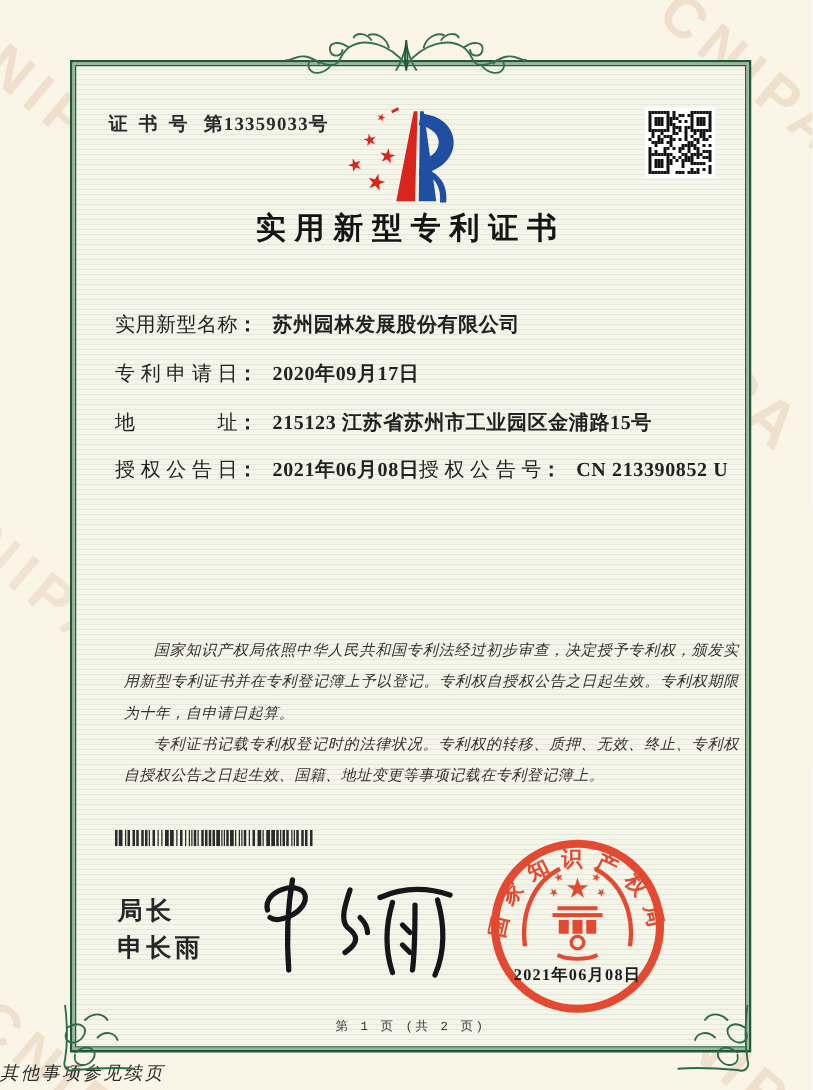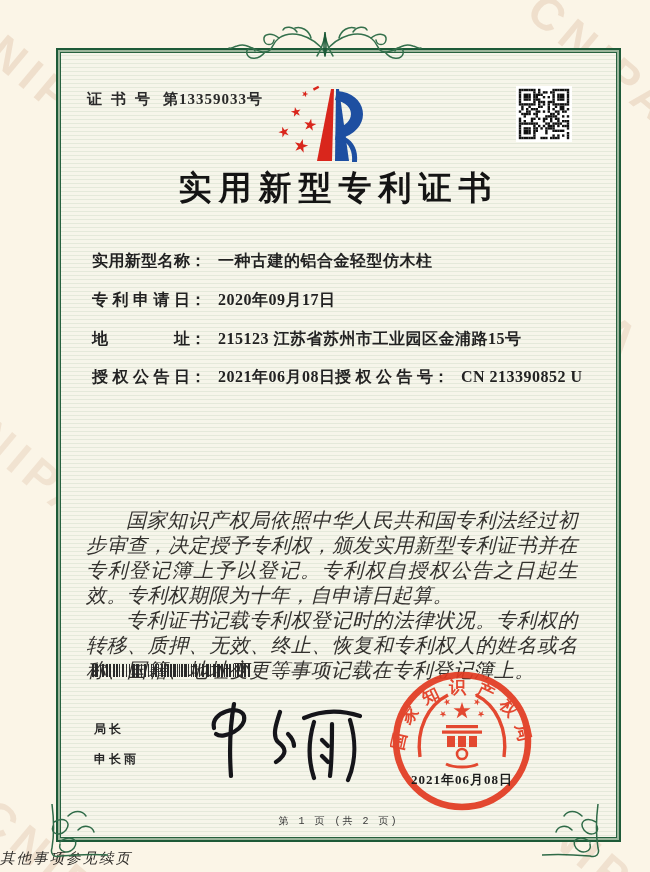--- a/index.html
+++ b/index.html
@@ -10,56 +10,56 @@
   #wm-layer{position:absolute;inset:0;pointer-events:none;z-index:1;}
   .wm{position:absolute;font-family:"Liberation Sans","DejaVu Sans",sans-serif;
       font-weight:bold;letter-spacing:7px;transform:rotate(40deg);transform-origin:left top;
       color:#c08a66;white-space:nowrap;}
 
   
   .frame{position:absolute;left:56px;top:48px;width:541px;height:790px;z-index:2;
          border:2px solid #1d5a38;background:#f6f5ea;
          background-image:repeating-linear-gradient(0deg,
            rgba(120,158,122,0.14) 0px, rgba(120,158,122,0.14) 1px,
-           rgba(0,0,0,0) 1px, rgba(0,0,0,0) 4px);padding-left:20px;}
+           rgba(0,0,0,0) 1px, rgba(0,0,0,0) 4px);}
   .frame::before{content:"";position:absolute;inset:0;border:2px solid #9cb69c;pointer-events:none;}
   .frame-inner-line{position:absolute;inset:2px;border:1px solid #27613f;pointer-events:none;}
 
   .ornament{position:absolute;z-index:3;}
   #ornament-top{left:227px;top:22px;}
   #ornament-bl{left:44px;top:804px;}
   #ornament-br{left:542px;top:804px;}
 
   
   .cert-no{position:absolute;left:29px;top:40px;font-size:15px;color:#2a2a2a;font-weight:600;}
   .cert-no .lab{letter-spacing:9px;margin-right:4px;}
   .cert-no .num{letter-spacing:1px;}
 
   .logo{position:absolute;left:207px;top:34px;}
   .qr-patch{position:absolute;left:458px;top:36px;width:56px;height:56px;background:#ffffff;}
 
   .title{position:absolute;left:0;top:116px;width:100%;text-align:center;
-         font-size:33px;font-weight:bold;color:#141414;letter-spacing:7px;}
+         font-size:24px;font-weight:bold;color:#141414;letter-spacing:7px;}
 
   .fields{position:absolute;left:34px;top:192px;right:28px;font-size:16px;color:#222;}
   .frow{height:38.8px;line-height:38.8px;white-space:nowrap;position:relative;}
   .flabel{display:inline-block;width:98px;text-align:justify;text-align-last:justify;
-          font-weight:700;vertical-align:top;}
+          font-weight:400;vertical-align:top;}
   .fcolon{font-weight:600;margin-right:12px;}
   .fvalue{font-weight:600;letter-spacing:0.5px;}
   .pair2{position:absolute;left:243px;top:0;}
 
-  .body-text{position:absolute;left:28px;top:458px;width:492px;font-size:20px;line-height:25px;
+  .body-text{position:absolute;left:41px;top:458px;width:492px;font-size:12px;line-height:25px;
              color:#33312e;font-style:italic;letter-spacing:0.4px;text-align:justify;}
   .body-text p{margin:0;text-indent:2em;}
 
   .barcode{position:absolute;left:34px;top:614px;}
 
   .signer{position:absolute;left:36px;top:664px;font-family:"Liberation Sans","DejaVu Sans",sans-serif;
-          font-size:12px;font-weight:bold;color:#262626;letter-spacing:3px;line-height:30px;}
+          font-size:20px;font-weight:bold;color:#262626;letter-spacing:3px;line-height:30px;}
   .signature{position:absolute;left:134px;top:648px;}
 
   .seal{position:absolute;left:332px;top:619px;width:144px;height:144px;}
   .seal-date{position:absolute;left:0;top:102px;width:100%;text-align:center;
              font-size:13px;font-weight:bold;color:#1c1c1c;letter-spacing:1px;}
 
   .page-info{position:absolute;left:0;top:764px;width:100%;text-align:center;
              font-size:10px;color:#3a3a3a;letter-spacing:2px;font-family:Liberation Mono, monospace;}
 
   .footer-note{position:absolute;left:0;top:849px;width:100%;text-align:left;z-index:2;
@@ -377,39 +377,39 @@
           <rect x="38.8" y="50.8" width="2.4" height="2.4" fill="#111"></rect>
           <rect x="41.2" y="50.8" width="2.4" height="2.4" fill="#111"></rect>
           <rect x="50.8" y="50.8" width="2.4" height="2.4" fill="#111"></rect>
         </svg>
     </div>
 
     <div class="title">实用新型专利证书</div>
 
     <div class="fields">
       <div class="frow">
-        <span class="flabel">实用新型名称</span><span class="fcolon">：</span><span class="fvalue">一种古建的铝合金轻型仿木柱</span>
+        <span class="flabel">实用新型名称</span><span class="fcolon">：</span><span class="fvalue">苏州园林发展股份有限公司</span>
       </div>
       <div class="frow">
         <span class="flabel">专利申请日</span><span class="fcolon">：</span><span class="fvalue">2020年09月17日</span>
       </div>
       <div class="frow">
         <span class="flabel">地址</span><span class="fcolon">：</span><span class="fvalue">215123 江苏省苏州市工业园区金浦路15号</span>
       </div>
       <div class="frow">
         <span class="flabel">授权公告日</span><span class="fcolon">：</span><span class="fvalue">2021年06月08日</span>
         <span class="pair2">
           <span class="flabel">授权公告号</span><span class="fcolon">：</span><span class="fvalue">CN 213390852 U</span>
         </span>
       </div>
     </div>
 
     <div class="body-text">
       <p>国家知识产权局依照中华人民共和国专利法经过初步审查，决定授予专利权，颁发实用新型专利证书并在专利登记簿上予以登记。专利权自授权公告之日起生效。专利权期限为十年，自申请日起算。</p>
-      <p>专利证书记载专利权登记时的法律状况。专利权的转移、质押、无效、终止、恢复和专利权人的姓名或名称、国籍、地址变更等事项记载在专利登记簿上。</p>
+      <p>专利证书记载专利权登记时的法律状况。专利权的转移、质押、无效、终止、专利权自授权公告之日起生效、国籍、地址变更等事项记载在专利登记簿上。</p>
     </div>
 
     <svg class="barcode" id="barcode-svg" width="162" height="13" viewBox="0 0 162 13">
         <rect x="0" y="0" width="2" height="13" fill="#2a2a2a"></rect>
         <rect x="3" y="0" width="3" height="13" fill="#2a2a2a"></rect>
         <rect x="8" y="0" width="1" height="13" fill="#2a2a2a"></rect>
         <rect x="10" y="0" width="2" height="13" fill="#2a2a2a"></rect>
         <rect x="14" y="0" width="2" height="13" fill="#2a2a2a"></rect>
         <rect x="17" y="0" width="2" height="13" fill="#2a2a2a"></rect>
         <rect x="21" y="0" width="2" height="13" fill="#2a2a2a"></rect>

